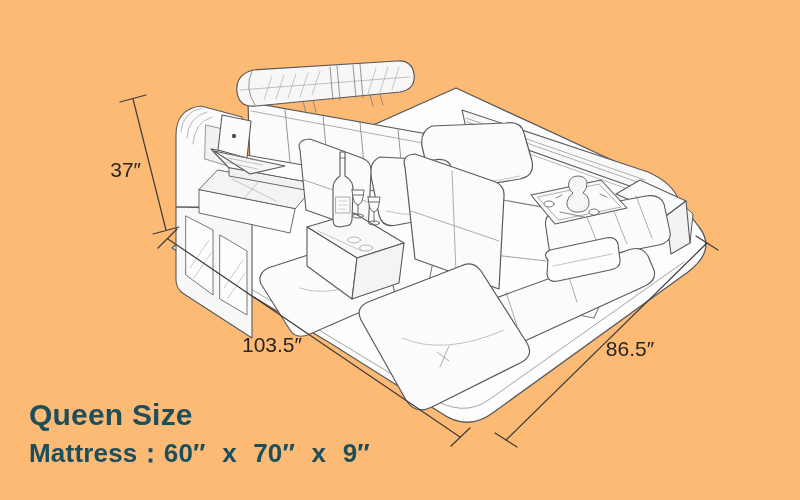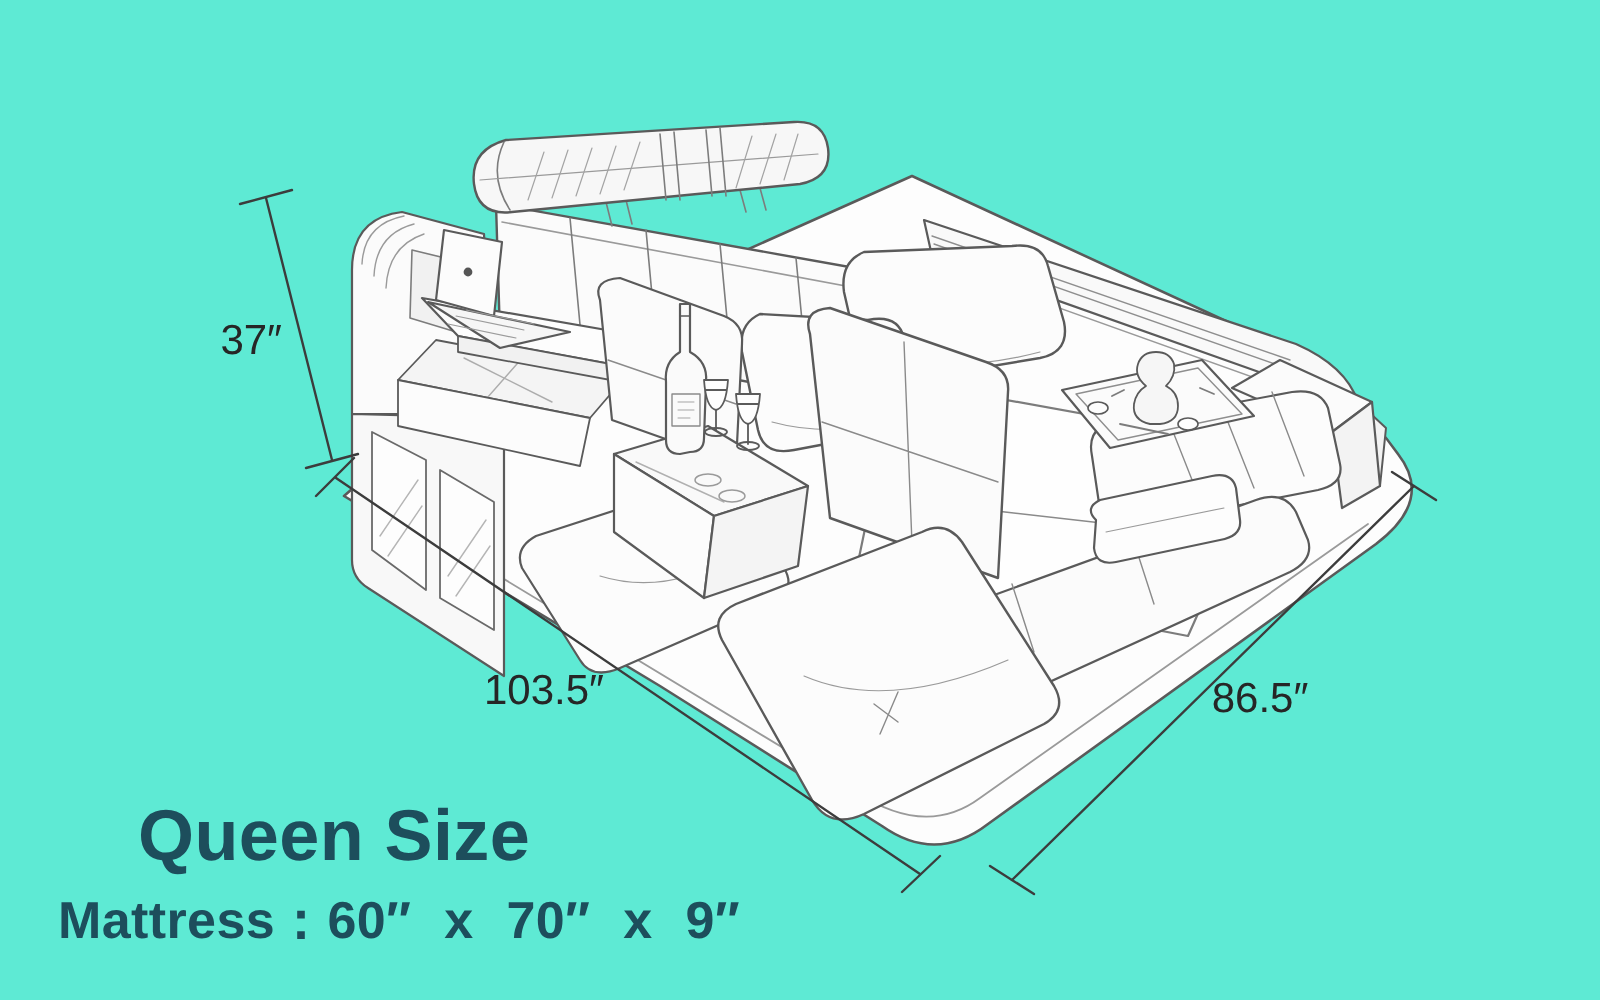--- a/index.html
+++ b/index.html
@@ -1,26 +1,26 @@
 <!DOCTYPE html>
 <html><head>
 <meta charset="utf-8">
 <style>
   html,body{margin:0;padding:0;background:#ffffff;}
   .stage{
-    position:relative;width:800px;height:500px;background:#5eead4;overflow:hidden;
+    position:relative;width:800px;height:500px;background:#fdba74;overflow:hidden;
     font-family:"Liberation Sans","DejaVu Sans",sans-serif;
   }
   .stage svg{position:absolute;left:0;top:0;}
   .dim-label{
     font-family:"Liberation Sans","DejaVu Sans",sans-serif;
     font-size:21px;fill:#262626;
   }
   .caption{position:absolute;left:29px;top:398px;color:#1d4e5c;}
-  .caption-title{font-size:36px;font-weight:600;letter-spacing:.2px;line-height:1.1;margin-left:40px;}
+  .caption-title{font-size:30px;font-weight:600;letter-spacing:.2px;line-height:1.1;}
   .caption-spec{font-size:26px;font-weight:600;margin-top:5px;word-spacing:9px;letter-spacing:.2px;}
 </style>
 </head>
 <body>
 
 <div class="stage">
 
   <svg width="800" height="500" viewBox="0 0 800 500">
     <g stroke-linecap="round" stroke-linejoin="round" fill="none" stroke="#5a5a5a" stroke-width="1.1">
 

